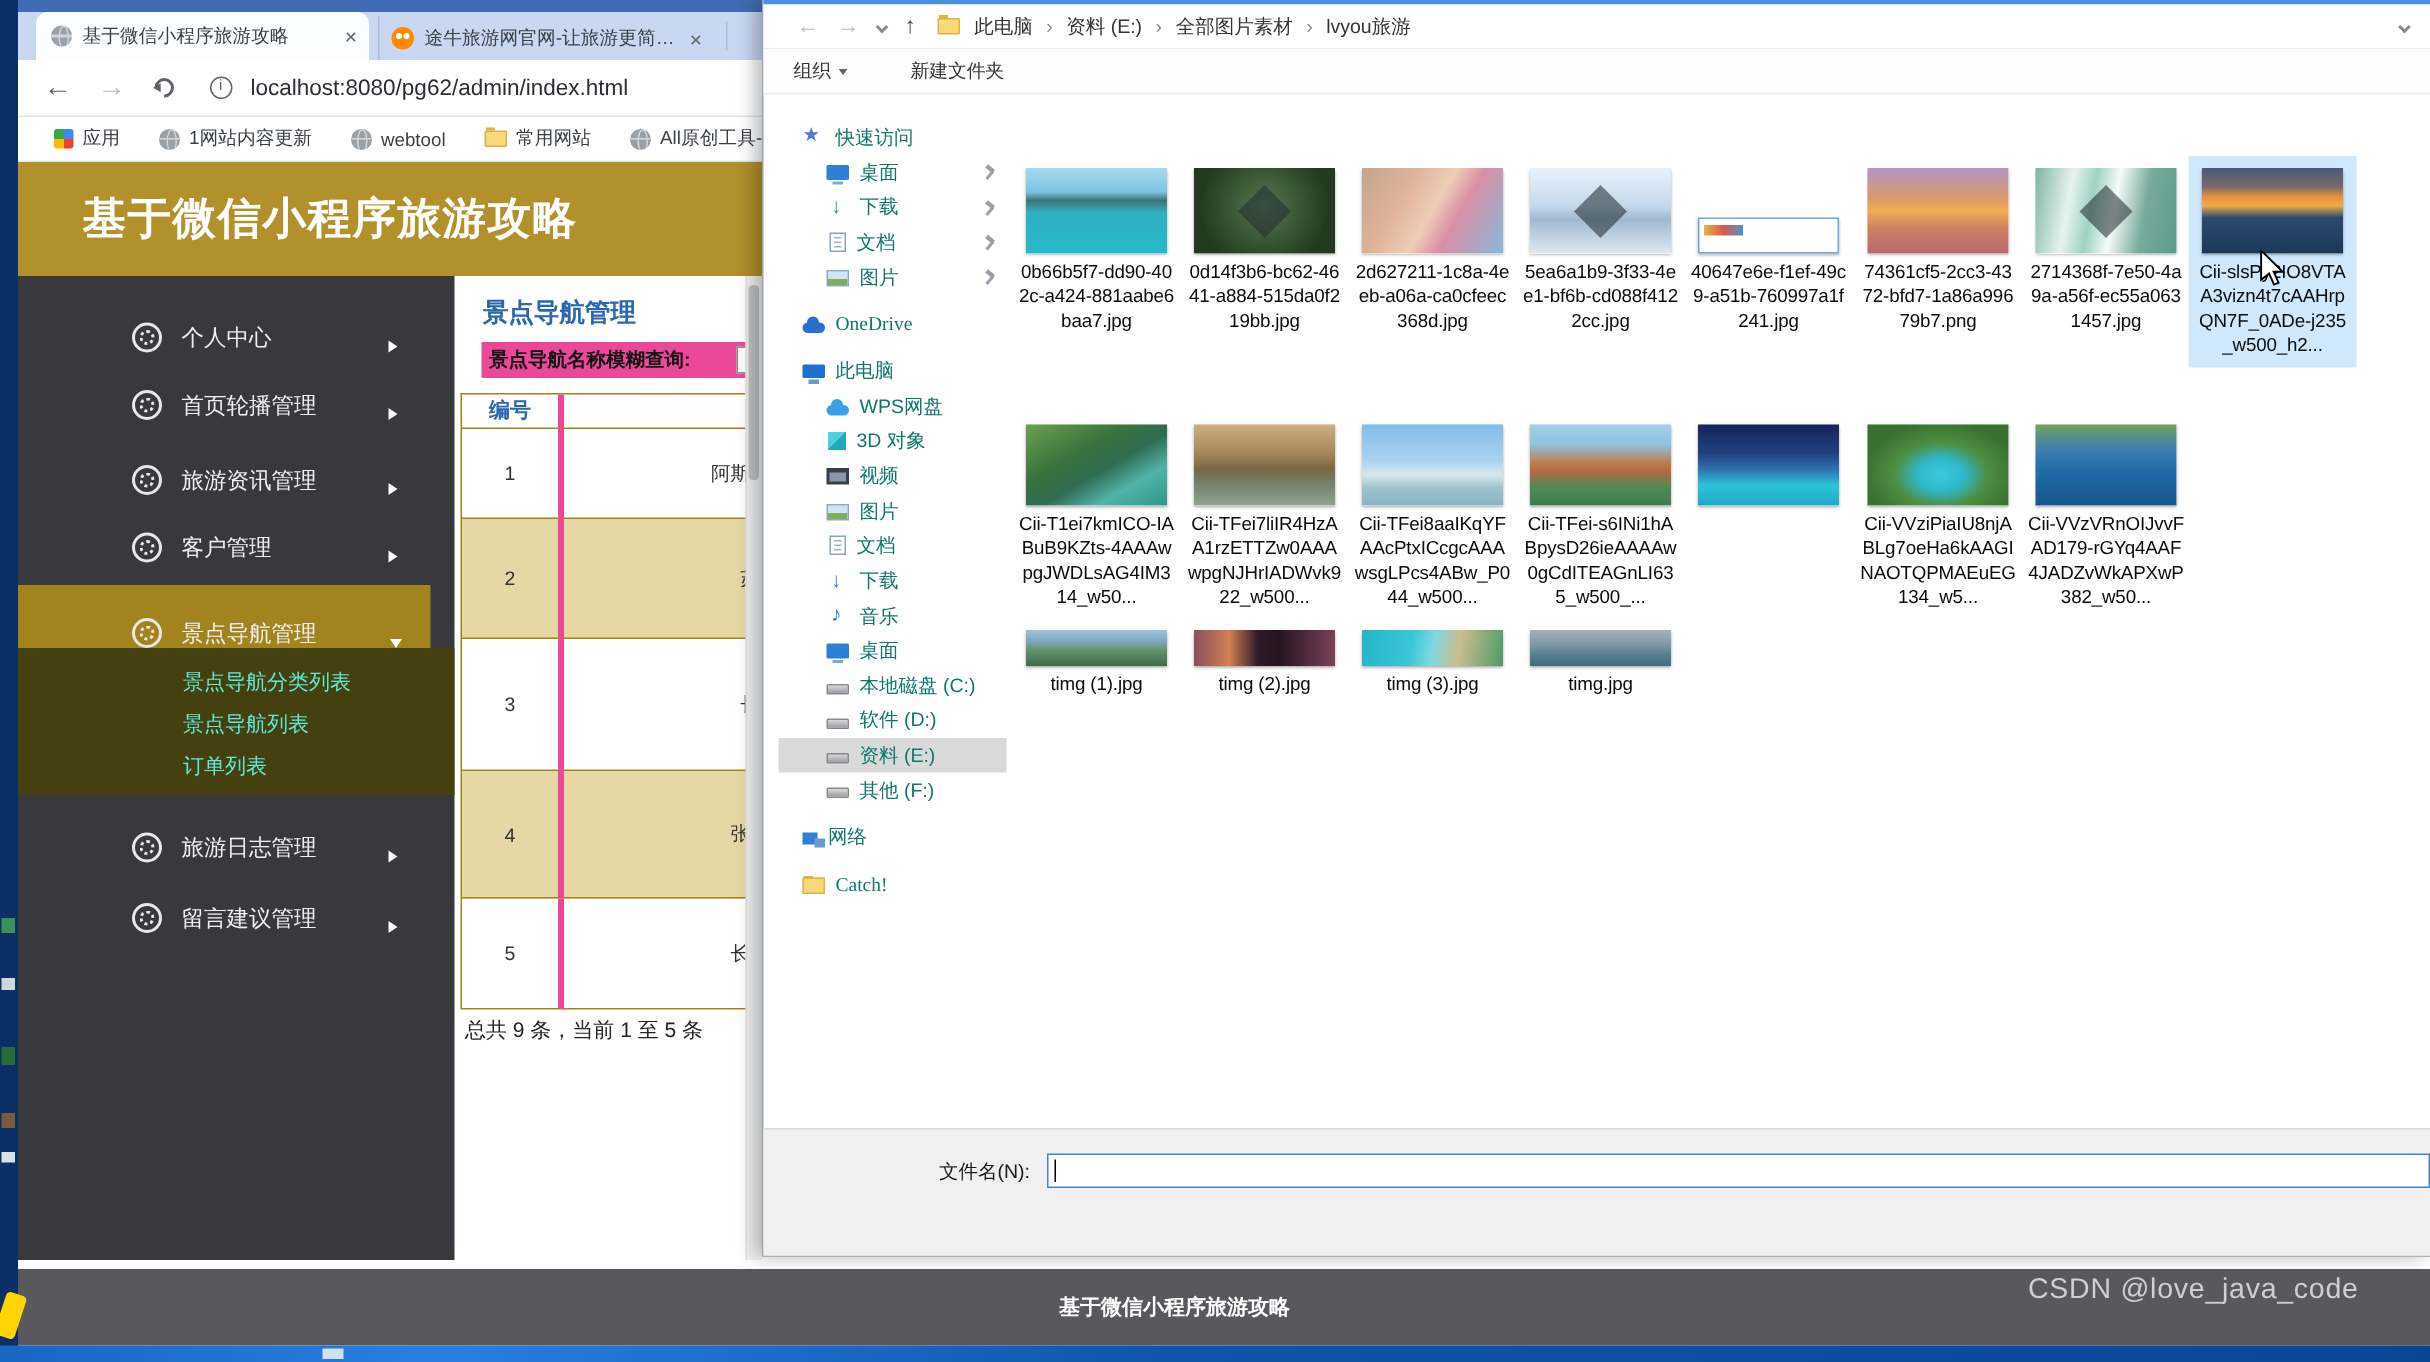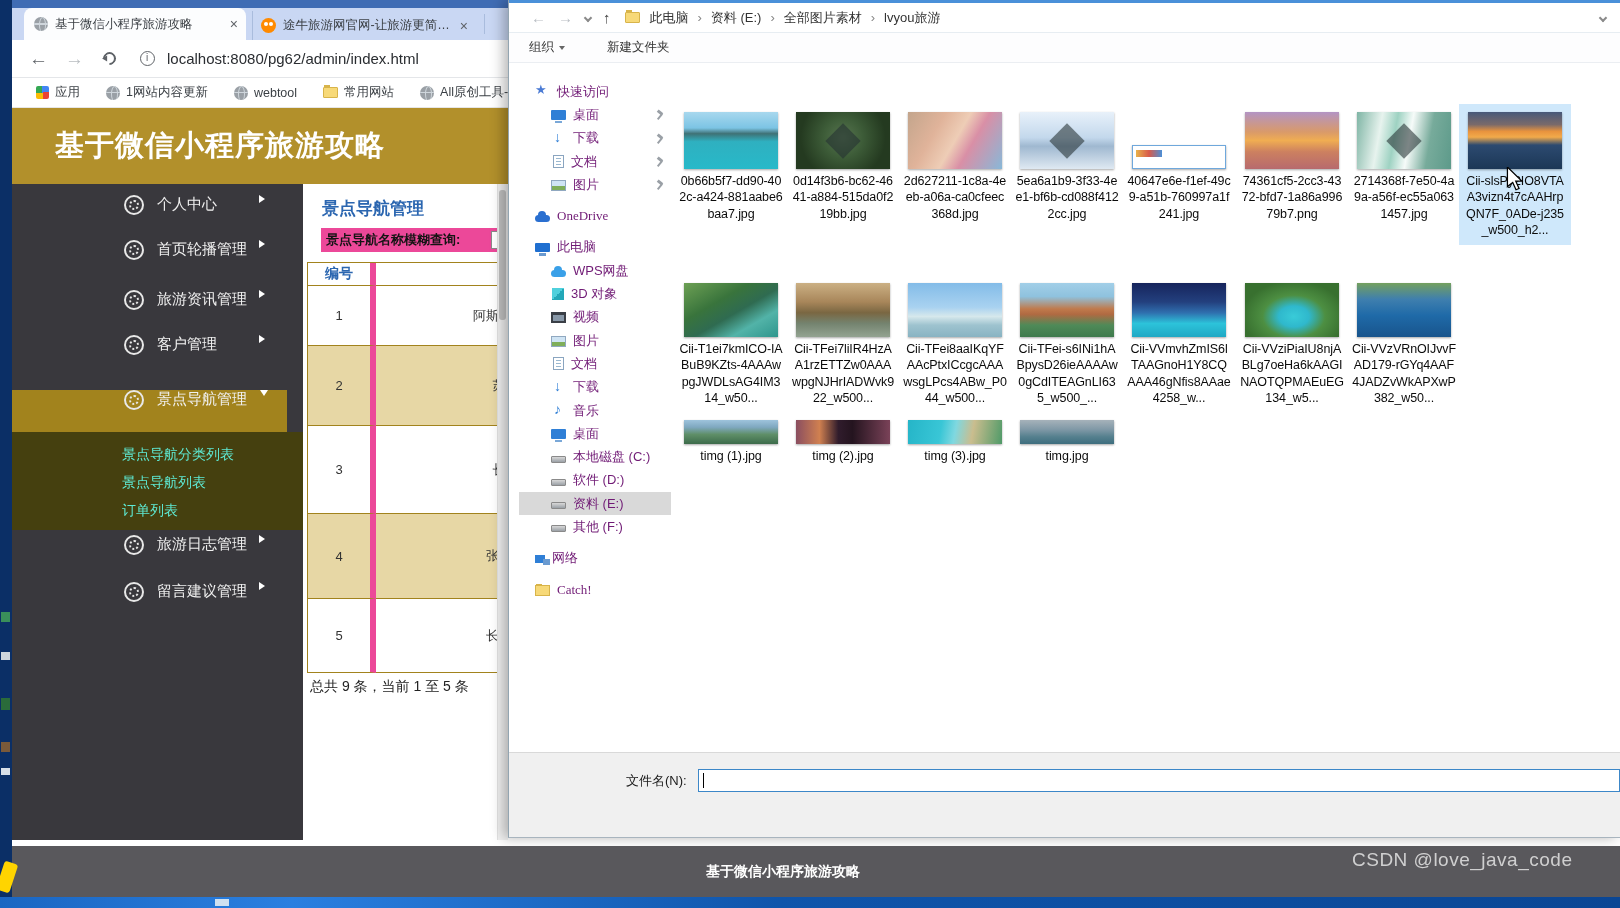--- a/index.html
+++ b/index.html
@@ -41,36 +41,36 @@
 .bk { display:flex; align-items:center; gap:6px; font-size:12.5px; color:#3a3f44; }
 .apps-ic { width:13px; height:13px; border-radius:2px; background:conic-gradient(#4285f4 0 25%, #ea4335 0 50%, #fbbc05 0 75%, #34a853 0); }
 .folder-ic { width:15px; height:11px; background:#f7d978; border:1px solid #d8b44a; border-radius:1px; position:relative; }
 .folder-ic::before { content:""; position:absolute; left:0; top:-3px; width:6px; height:2px; background:#d8b44a; }
 
 
 .page-header { left:12px; top:108px; width:1608px; height:76px; background:#b2902b; display:flex; align-items:center; }
 .page-header-title { margin-left:43px; font-size:29px; font-weight:bold; color:#fff; letter-spacing:1px; }
 .content-bg { left:12px; top:184px; width:1608px; height:662px; background:#fff; }
 .sidebar { left:12px; top:184px; width:291px; height:656px; background:#39383d; }
-.m-item { position:absolute; left:12px; width:275px; height:40px; display:flex; align-items:flex-start; padding-left:112px; color:#f0f0f0; font-size:15px; }
+.m-item { position:absolute; left:12px; width:275px; height:40px; display:flex; align-items:flex-end; padding-left:76px; color:#f0f0f0; font-size:15px; }
 .m-item .gear { width:20px; height:20px; border:2px solid #e8e8e8; border-radius:50%; position:relative; flex:none; margin-right:13px; }
 .m-item .gear::after { content:""; position:absolute; inset:3px; border:2px dotted #e8e8e8; border-radius:50%; }
 .tri-r { position:absolute; right:22px; width:0; height:0; border-left:6px solid #fff; border-top:4px solid transparent; border-bottom:4px solid transparent; }
 .tri-d { position:absolute; right:19px; width:0; height:0; border-top:6px solid #fff; border-left:4px solid transparent; border-right:4px solid transparent; }
 .m-active { background:#a2831d; }
 .submenu { position:absolute; left:12px; top:616px; width:291px; height:98px; background:#45400f; }
 .s-item { position:absolute; left:0; width:291px; height:28px; line-height:28px; padding-left:110px; color:#5eead4; font-size:14px; }
 
 .panel-title { left:322px; top:197px; font-size:17px; font-weight:bold; color:#2b66b0; }
 .searchbar { left:305px; top:228px; width:364px; height:24px; background:#ec4899;margin-left:16px; }
 .search-label { position:absolute; left:5px; top:0; line-height:24px; font-size:13px; font-weight:bold; color:#141414; }
 .search-input { position:absolute; left:170px; top:3px; width:188px; height:18px; background:#fff; border:1px solid #8a8a8a; }
 .gtable { left:307px; top:262px; width:360px; border-left:1px solid #a2831d; border-top:1px solid #a2831d; background:#fff; }
 .trow { display:flex; }
-.tcell { border-right:6px solid #ec4899; border-bottom:1px solid #a2831d; display:flex; align-items:center; justify-content:center; font-size:13px; color:#333; }
+.tcell { border-right:4px solid #ec4899; border-bottom:1px solid #a2831d; display:flex; align-items:center; justify-content:center; font-size:13px; color:#333; }
 .tc1 { width:68px; flex:none; }
 .tc2 { width:291px; flex:none; }
 .thead .tcell { color:#2b66b0; font-weight:bold; font-size:14px; }
 .alt { background:#e7d7a5; }
 .pagination { left:310px; top:678px; font-size:14px; color:#222; }
 .scroll-sliver { left:497px; top:184px; width:11px; height:656px; background:#f1f1f1; border-left:1px solid #e2e2e2; }
 .scroll-thumb { left:499px; top:190px; width:7px; height:130px; background:#c1c1c1; border-radius:3px; }
 
 .page-footer { left:12px; top:846px; width:1608px; height:51px; background:#59585c; z-index:60; }
 .page-footer-text { position:absolute; left:771px; top:0; transform:translateX(-50%); line-height:51px; color:#fff; font-size:14px; font-weight:bold; }
@@ -81,21 +81,21 @@
 .d-topline { position:absolute; left:0; top:0; width:100%; height:3px; background:#4a90d9; }
 .crumbbar { position:absolute; left:0; top:3px; width:100%; height:30px; background:#fff; border-bottom:1px solid #e7edf2; display:flex; align-items:center; font-size:13px; color:#333; }
 .c-arrow { font-size:15px; line-height:1; }
 .chev2 { width:6px; height:6px; border-right:2px solid #8a8a8a; border-bottom:2px solid #8a8a8a; transform:rotate(45deg); }
 .crumb-sep { color:#888; font-size:13px; margin:0 9px; }
 .crumb { white-space:nowrap; }
 .d-toolbar { position:absolute; left:0; top:33px; width:100%; height:30px; background:#fdfdfe; border-bottom:1px solid #ebeef2; display:flex; align-items:center; font-size:12.5px; color:#333; }
 .org-caret { width:0; height:0; border-top:4px solid #666; border-left:3.5px solid transparent; border-right:3.5px solid transparent; margin-left:5px; }
 
 .navpane { position:absolute; left:10px; top:80px; width:152px; }
-.nrow { height:23.3px; display:flex; align-items:center; position:relative; font-size:13px; color:#701a75; white-space:nowrap; }
+.nrow { height:23.3px; display:flex; align-items:center; position:relative; font-size:13px; color:#0f766e; white-space:nowrap; }
 .lvl0 { padding-left:16px; } .lvl1 { padding-left:32px; }
 .gap { margin-top:8px;font-family:Liberation Serif, serif; }
 .nsel { background:#d9d9d9; }
 .nic { width:15px; height:13px; margin-right:7px; flex:none; position:relative; }
 .ic-star::after { content:"★"; color:#4b7bd4; font-size:13px; position:absolute; left:0; top:-3px; }
 .ic-desktop { background:#2f7fd6; border-radius:1px; height:10px; margin-top:1px; }
 .ic-desktop::after { content:""; position:absolute; left:4px; bottom:-3px; width:7px; height:2px; background:#7aa8d8; }
 .ic-dl::after { content:"↓"; color:#2f7fd6; font-weight:bold; font-size:14px; position:absolute; left:3px; top:-3px; }
 .ic-doc { background:#fff; border:1px solid #8aa5c0; width:11px; height:13px; margin-left:2px; }
 .ic-doc::after { content:""; position:absolute; left:2px; top:2px; width:5px; height:1px; background:#9ab8d0; box-shadow:0 3px 0 #9ab8d0, 0 6px 0 #9ab8d0; }
@@ -492,21 +492,20 @@
     <div class="tile c4 r2">
         <div class="thumbwrap">
           <div class="thumb th12"></div>
         </div>
         <div class="fname">Cii-TFei-s6INi1hABpysD26ieAAAAw0gCdITEAGnLI635_w500_...</div>
       </div>
     <div class="tile c5 r2">
         <div class="thumbwrap">
           <div class="thumb th13"></div>
         </div>
-        <div class="fname">Cii-VVmvhZmIS6lTAAGnoH1Y8CQAAA46gNfis8AAae4258_w...</div>
       </div>
     <div class="tile c6 r2">
         <div class="thumbwrap">
           <div class="thumb th14"></div>
         </div>
         <div class="fname">Cii-VVziPiaIU8njABLg7oeHa6kAAGINAOTQPMAEuEG134_w5...</div>
       </div>
     <div class="tile c7 r2">
         <div class="thumbwrap">
           <div class="thumb th15"></div>

